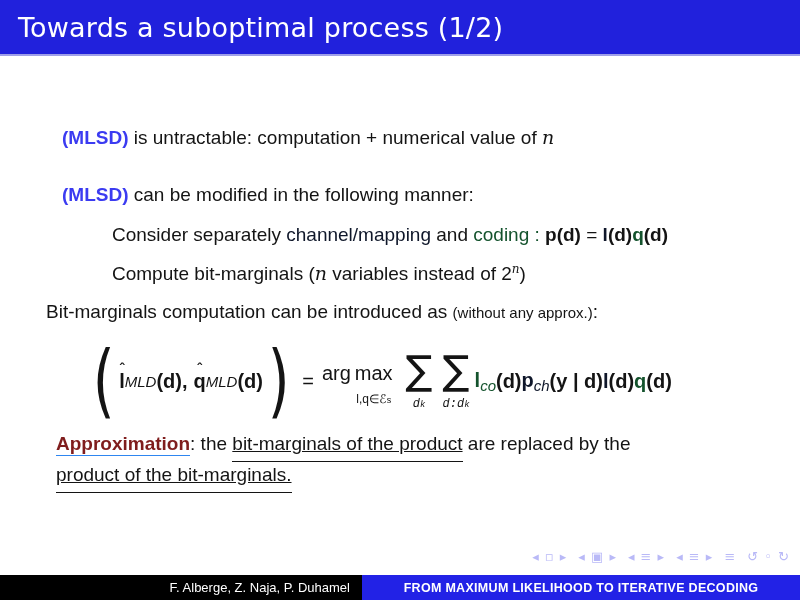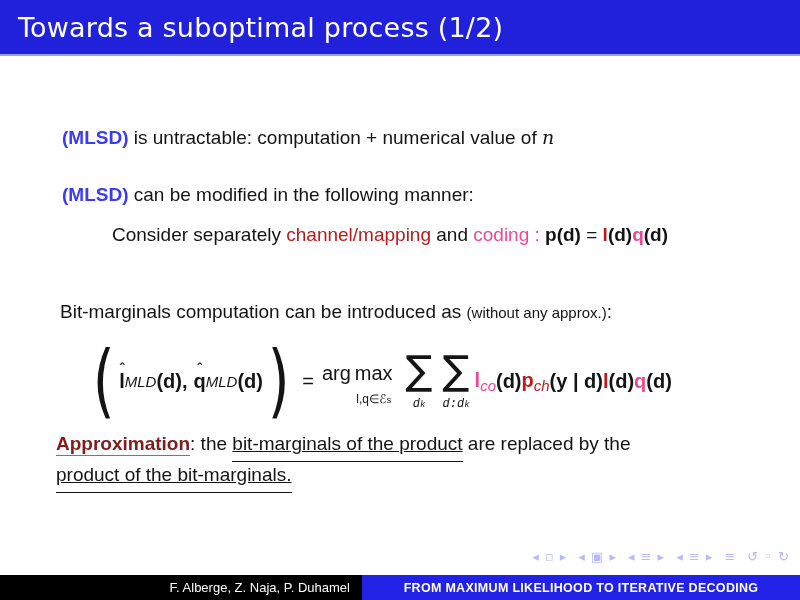--- a/index.html
+++ b/index.html
@@ -17,24 +17,24 @@
   .title-bar h1{
     color:#ffffff; font-size:27px; font-weight:500; letter-spacing:0.2px;
     font-family:"DejaVu Sans", sans-serif;
   }
   
   .bline{ position:absolute; font-size:19px; white-space:nowrap; }
   .l1{ top:126px; left:62px; }
   .l2{ top:184px; left:62px; }
   .l3{ top:224px; left:112px; }
   .l4{ top:262px; left:112px; }
-  .l5{ top:301px; left:60px; }
+  .l5{ top:301px; left:46px; }
   .mlsd{ color:#3b3bf1; font-weight:bold; }
-  .purple{ color:#b91c1c; }
-  .green{ color:#ec4899; }
+  .purple{ color:#0f172a; }
+  .green{ color:#14532d; }
   .mbold{ font-weight:bold; }
   .ital{ font-style:italic; font-family:"DejaVu Serif", serif; }
   .small-par{ font-size:15px; }
   sup.nvar{ font-size:12px; }
   
   .formula{
     position:absolute; top:338px; left:88px; height:86px;
     display:flex; align-items:center; white-space:nowrap;
     font-size:20px; font-weight:bold; color:#141414;
   }
@@ -102,20 +102,23 @@
   </div>
 
   <div class="bline l2">
     <span class="mlsd">(MLSD)</span><span> can be modified in the following manner:</span>
   </div>
 
   <div class="bline l3">
     <span>Consider separately </span><span class="purple">channel/mapping</span><span> and </span><span class="green">coding :</span><span> </span><span class="mbold">p</span><span class="mbold">(d)</span><span> = </span><span class="mbold purple">l</span><span class="mbold">(d)</span><span class="mbold green">q</span><span class="mbold">(d)</span>
   </div>
 
+  <div class="bline l4">
+    <span>Compute bit-marginals (</span><span class="ital">n</span><span> variables instead of 2</span><sup class="nvar ital">n</sup><span>)</span>
+  </div>
 
   <div class="bline l5">
     <span>Bit-marginals computation can be introduced as </span><span class="small-par">(without any approx.)</span><span>:</span>
   </div>
 
   <div class="formula">
     <span class="bigparen">(</span>
     <span class="hatted"><span class="hat">ˆ</span><span>l</span></span>
       <span class="msub">MLD</span>
       <span class="comma">(d),</span>

